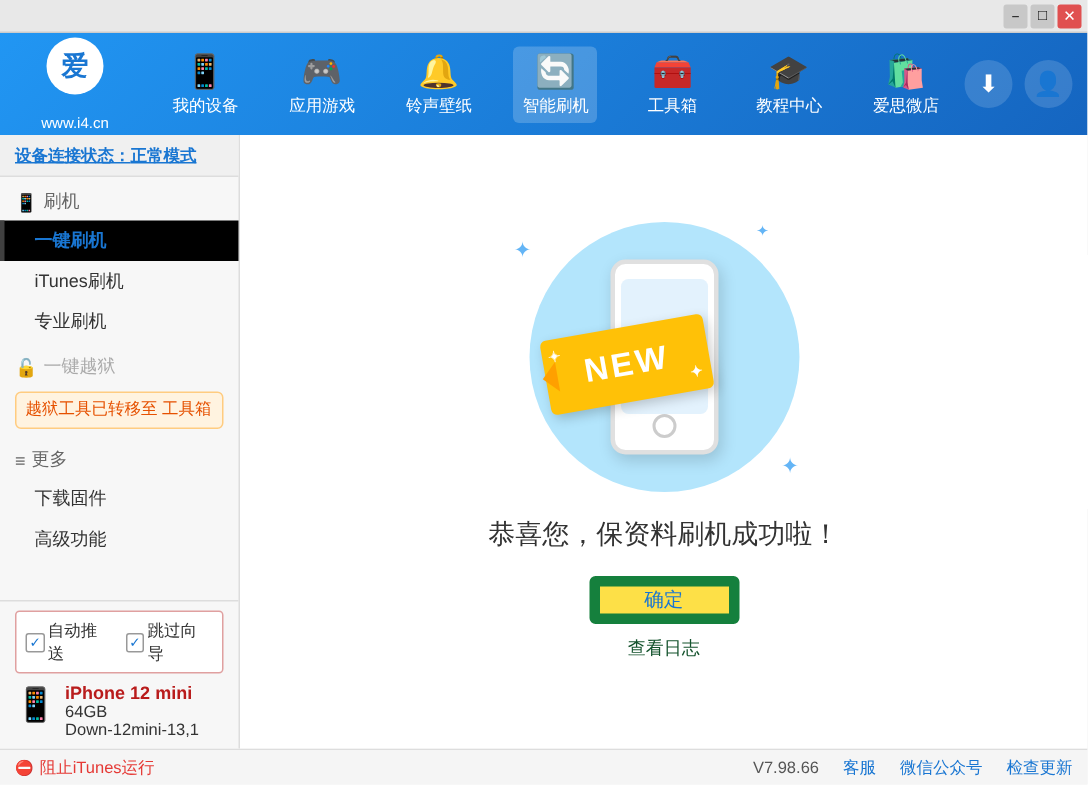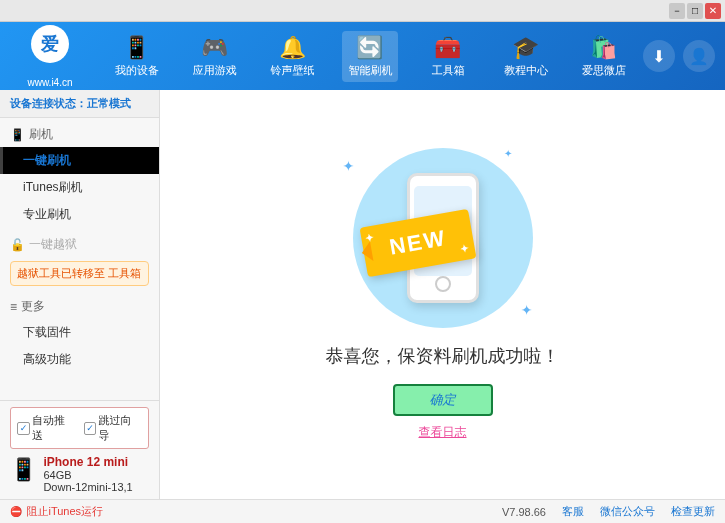--- a/index.html
+++ b/index.html
@@ -95,21 +95,21 @@
       display: flex;
       flex-direction: column;
     }
     .status-bar-top {
       padding: 6px 10px;
       font-size: 11px;
       color: #555;
       background: #f0f0f0;
       border-bottom: 1px solid #ddd;
     }
-    .status-bar-top span { color: #1976D2; font-weight: bold; }
+    .status-bar-top span { color: #1976D2; font-weight: bold; text-decoration: underline; }
     .sidebar-section { margin-top: 4px; }
     .sidebar-section-title {
       display: flex; align-items: center;
       padding: 4px 10px;
       font-size: 12px; color: #666;
       gap: 4px;
     }
     .sidebar-item {
       padding: 5px 14px 5px 20px;
       font-size: 12px;
@@ -260,33 +260,31 @@
 
     .success-text {
       font-size: 18px;
       color: #333;
       margin-bottom: 16px;
       font-weight: 500;
     }
     .confirm-btn {
       width: 100px;
       height: 32px;
-      background: #86efac;
-      border: 2px solid #15803d;
+      background: #fde047;
+      border: 7px solid #15803d;
       color: #1976D2;
       border-radius: 4px;
       cursor: pointer;
       font-size: 13px;
       margin-bottom: 8px;
-      font-style: italic;
     }
     .secondary-link {
       font-size: 12px;
-      color: #ec4899;
-      text-decoration: underline;
+      color: #14532d;
       cursor: pointer;
     }
 
     
     .footer {
       width: 100%;
       height: 24px;
       background: #f5f5f5;
       border-top: 1px solid #ddd;
       display: flex;

